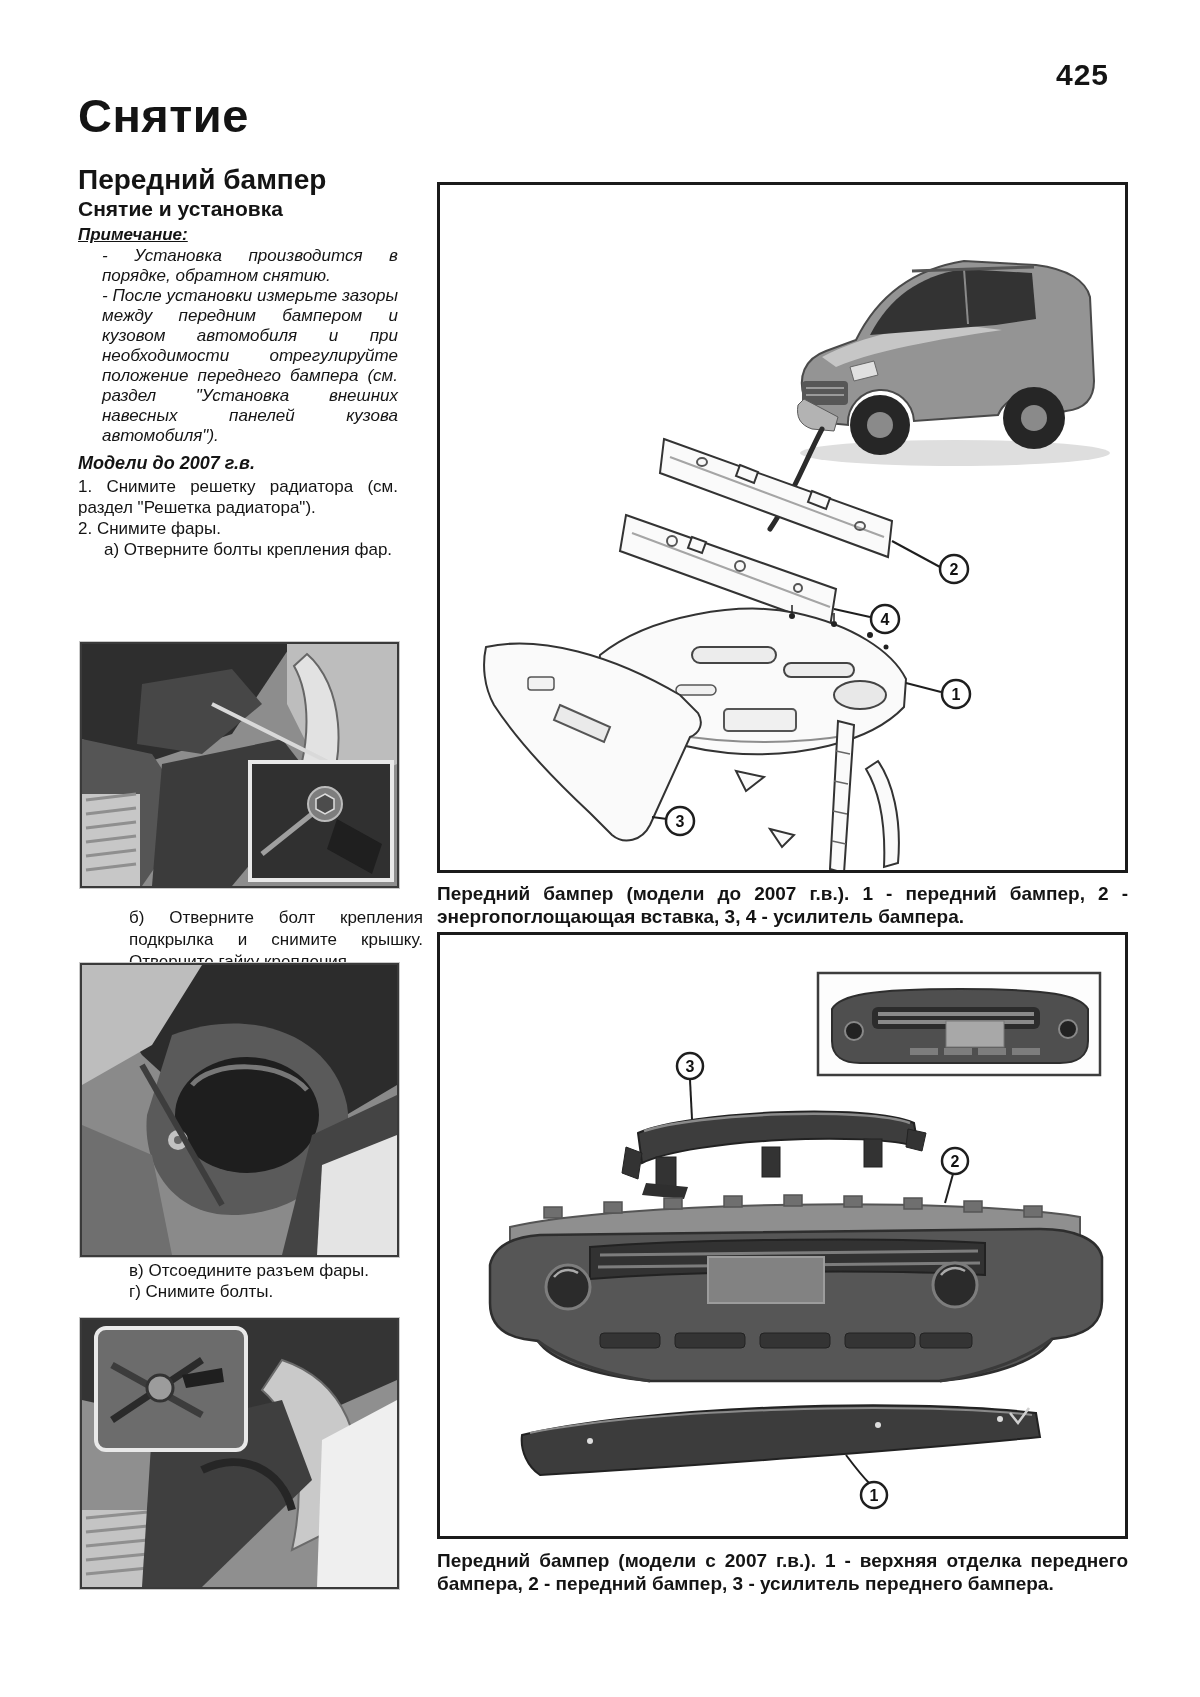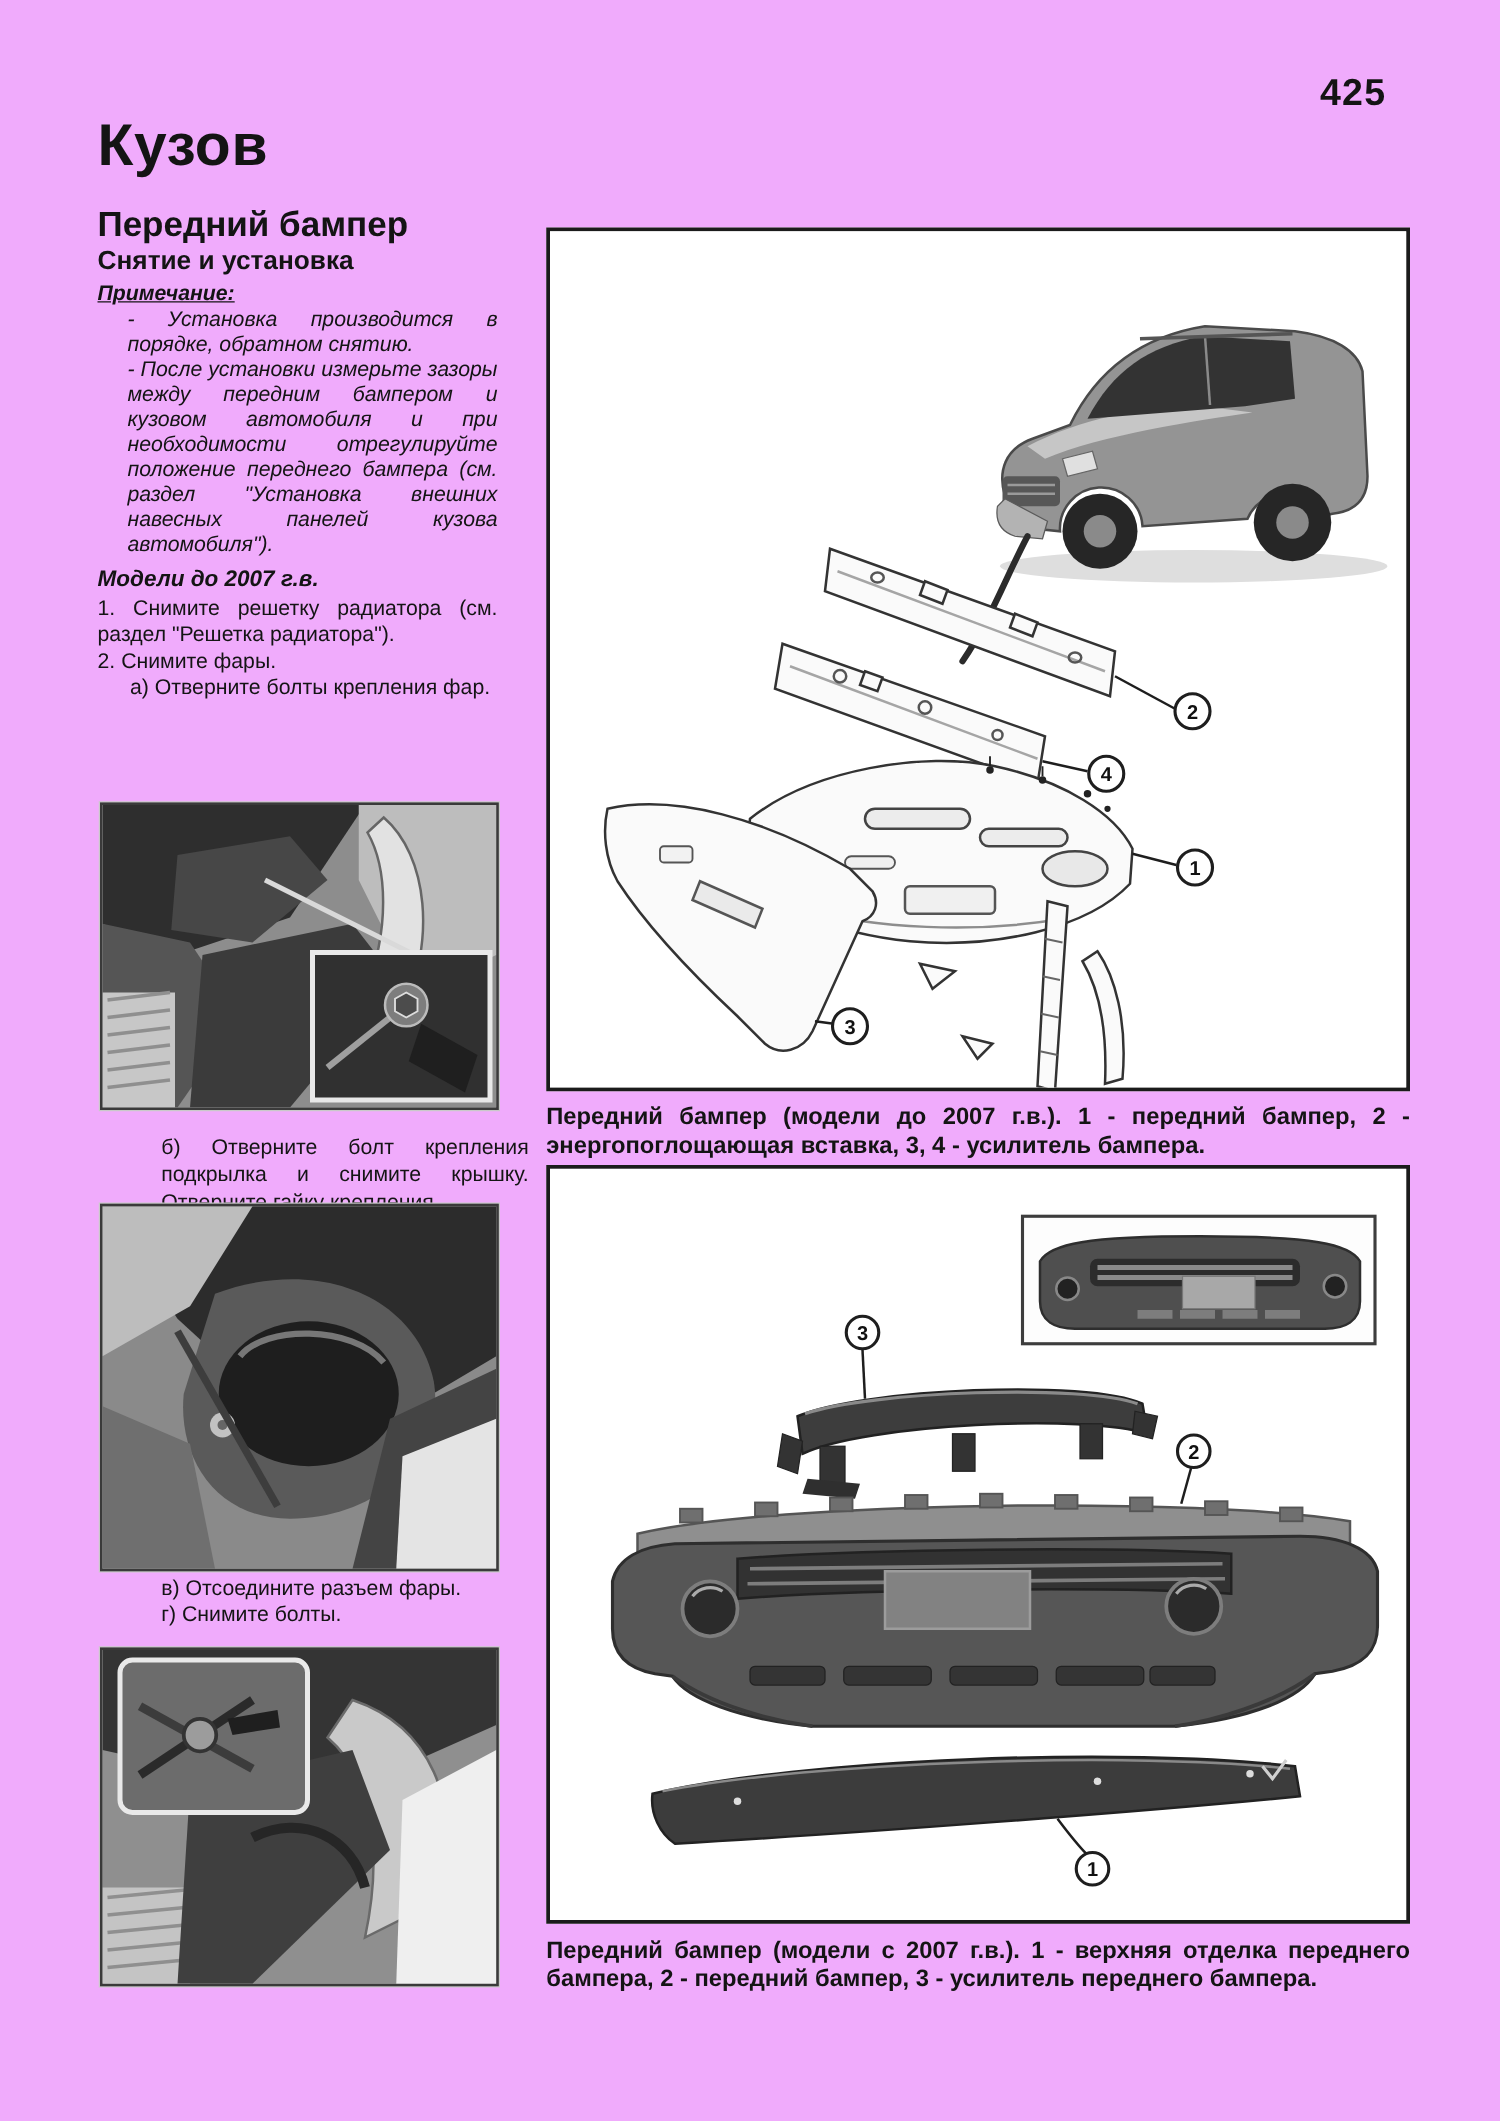--- a/index.html
+++ b/index.html
@@ -1,16 +1,16 @@
 <!DOCTYPE html>
 <html><head>
 <meta charset="utf-8">
 <style>
   html,body{margin:0;padding:0;background:#d9d9d6;}
-  .page{position:relative;width:1200px;height:1697px;background:#f0abfc;
+  .page{position:relative;width:1200px;height:1697px;background:#ffffff;
         font-family:"Liberation Sans",sans-serif;color:#141414;overflow:hidden;margin:0 auto;}
   .pagenum{position:absolute;left:1056px;top:58px;font-size:30px;font-weight:bold;letter-spacing:1px;}
   .chapter{position:absolute;left:78px;top:88px;font-size:47px;font-weight:bold;margin:0;letter-spacing:.5px;}
   .leftcol{position:absolute;left:78px;top:164px;width:320px;}
   .art-title{font-size:28px;font-weight:bold;margin:0;}
   .art-sub{font-size:21px;font-weight:bold;margin:1px 0 4px 0;}
   .note-label{font-size:17px;font-weight:bold;font-style:italic;text-decoration:underline;margin:2px 0 1px 0;}
   .note-item{font-size:17px;font-style:italic;line-height:20px;margin:0 0 0 24px;text-align:justify;}
   .models{font-size:18px;font-weight:bold;font-style:italic;margin:7px 0 2px 0;}
   .step{font-size:17px;line-height:21px;text-align:justify;margin:0;}
@@ -25,21 +25,21 @@
   .conum{font:bold 16px "Liberation Sans",sans-serif;fill:#111;text-anchor:middle;}
   .lead{stroke:#1e1e1e;stroke-width:2;fill:none;}
   .lineart{fill:#fafafa;stroke:#333;stroke-width:2;}
 </style>
 </head>
 <body>
 
 <div class="page">
 
   <div class="pagenum">425</div>
-  <h1 class="chapter">Кузов</h1>
+  <h1 class="chapter">Снятие</h1>
 
   <div class="leftcol">
     <h2 class="art-title">Передний бампер</h2>
     <h3 class="art-sub">Снятие и установка</h3>
     <div class="note-label">Примечание:</div>
     <p class="note-item">- Установка производится в порядке, обратном снятию.</p>
     <p class="note-item">- После установки измерьте зазоры между передним бампером и кузовом автомобиля и при необходимости отрегулируйте положение переднего бампера (см. раздел "Установка внешних навесных панелей кузова автомобиля").</p>
     <div class="models">Модели до 2007 г.в.</div>
     <p class="step">1. Снимите решетку радиатора (см. раздел "Решетка радиатора").</p>
     <p class="step">2. Снимите фары.</p>

